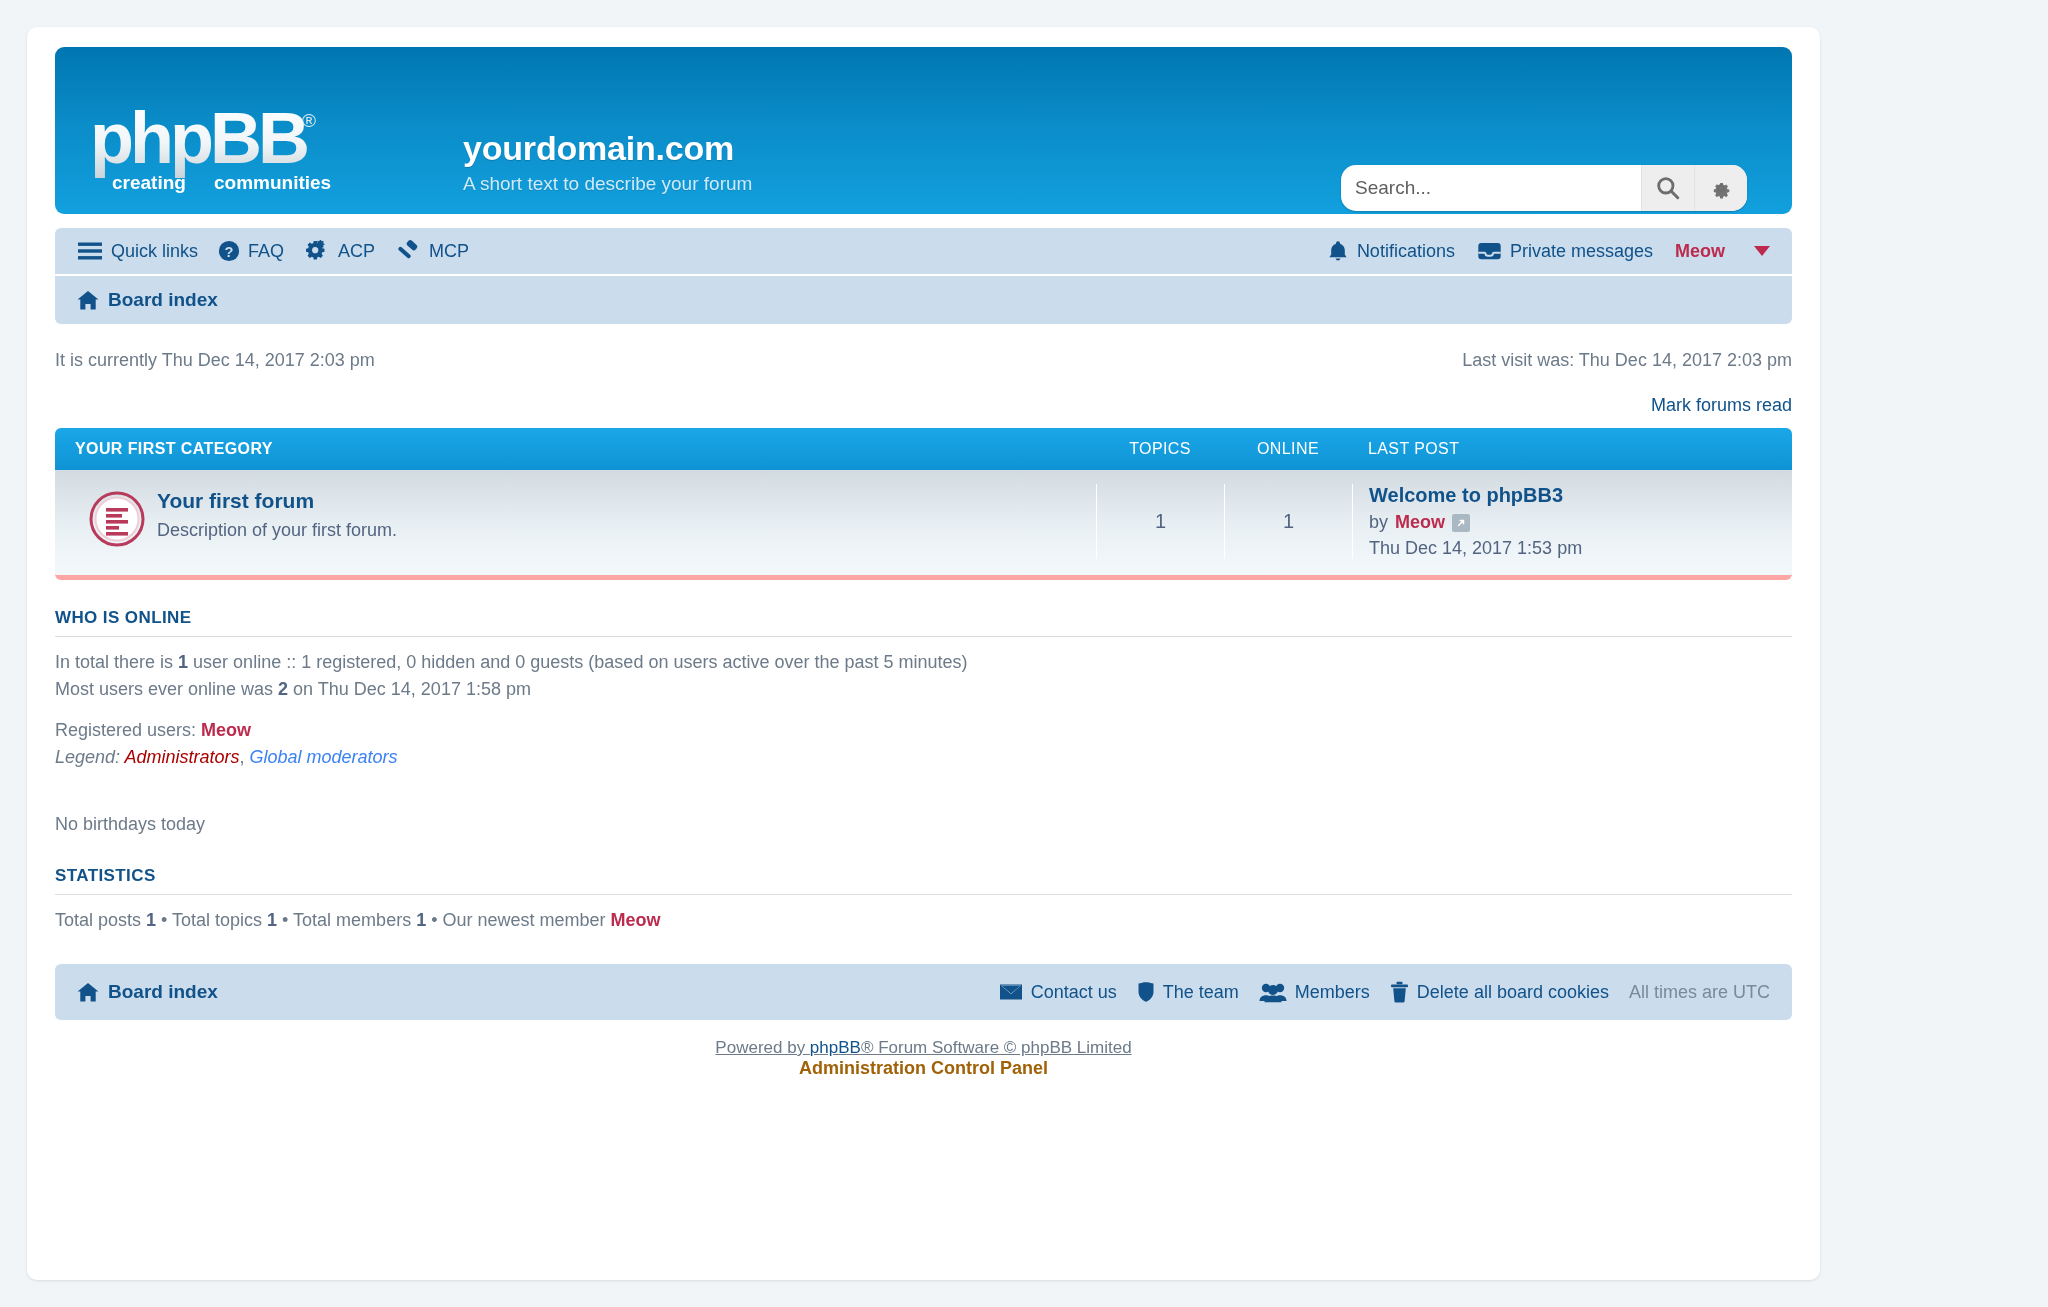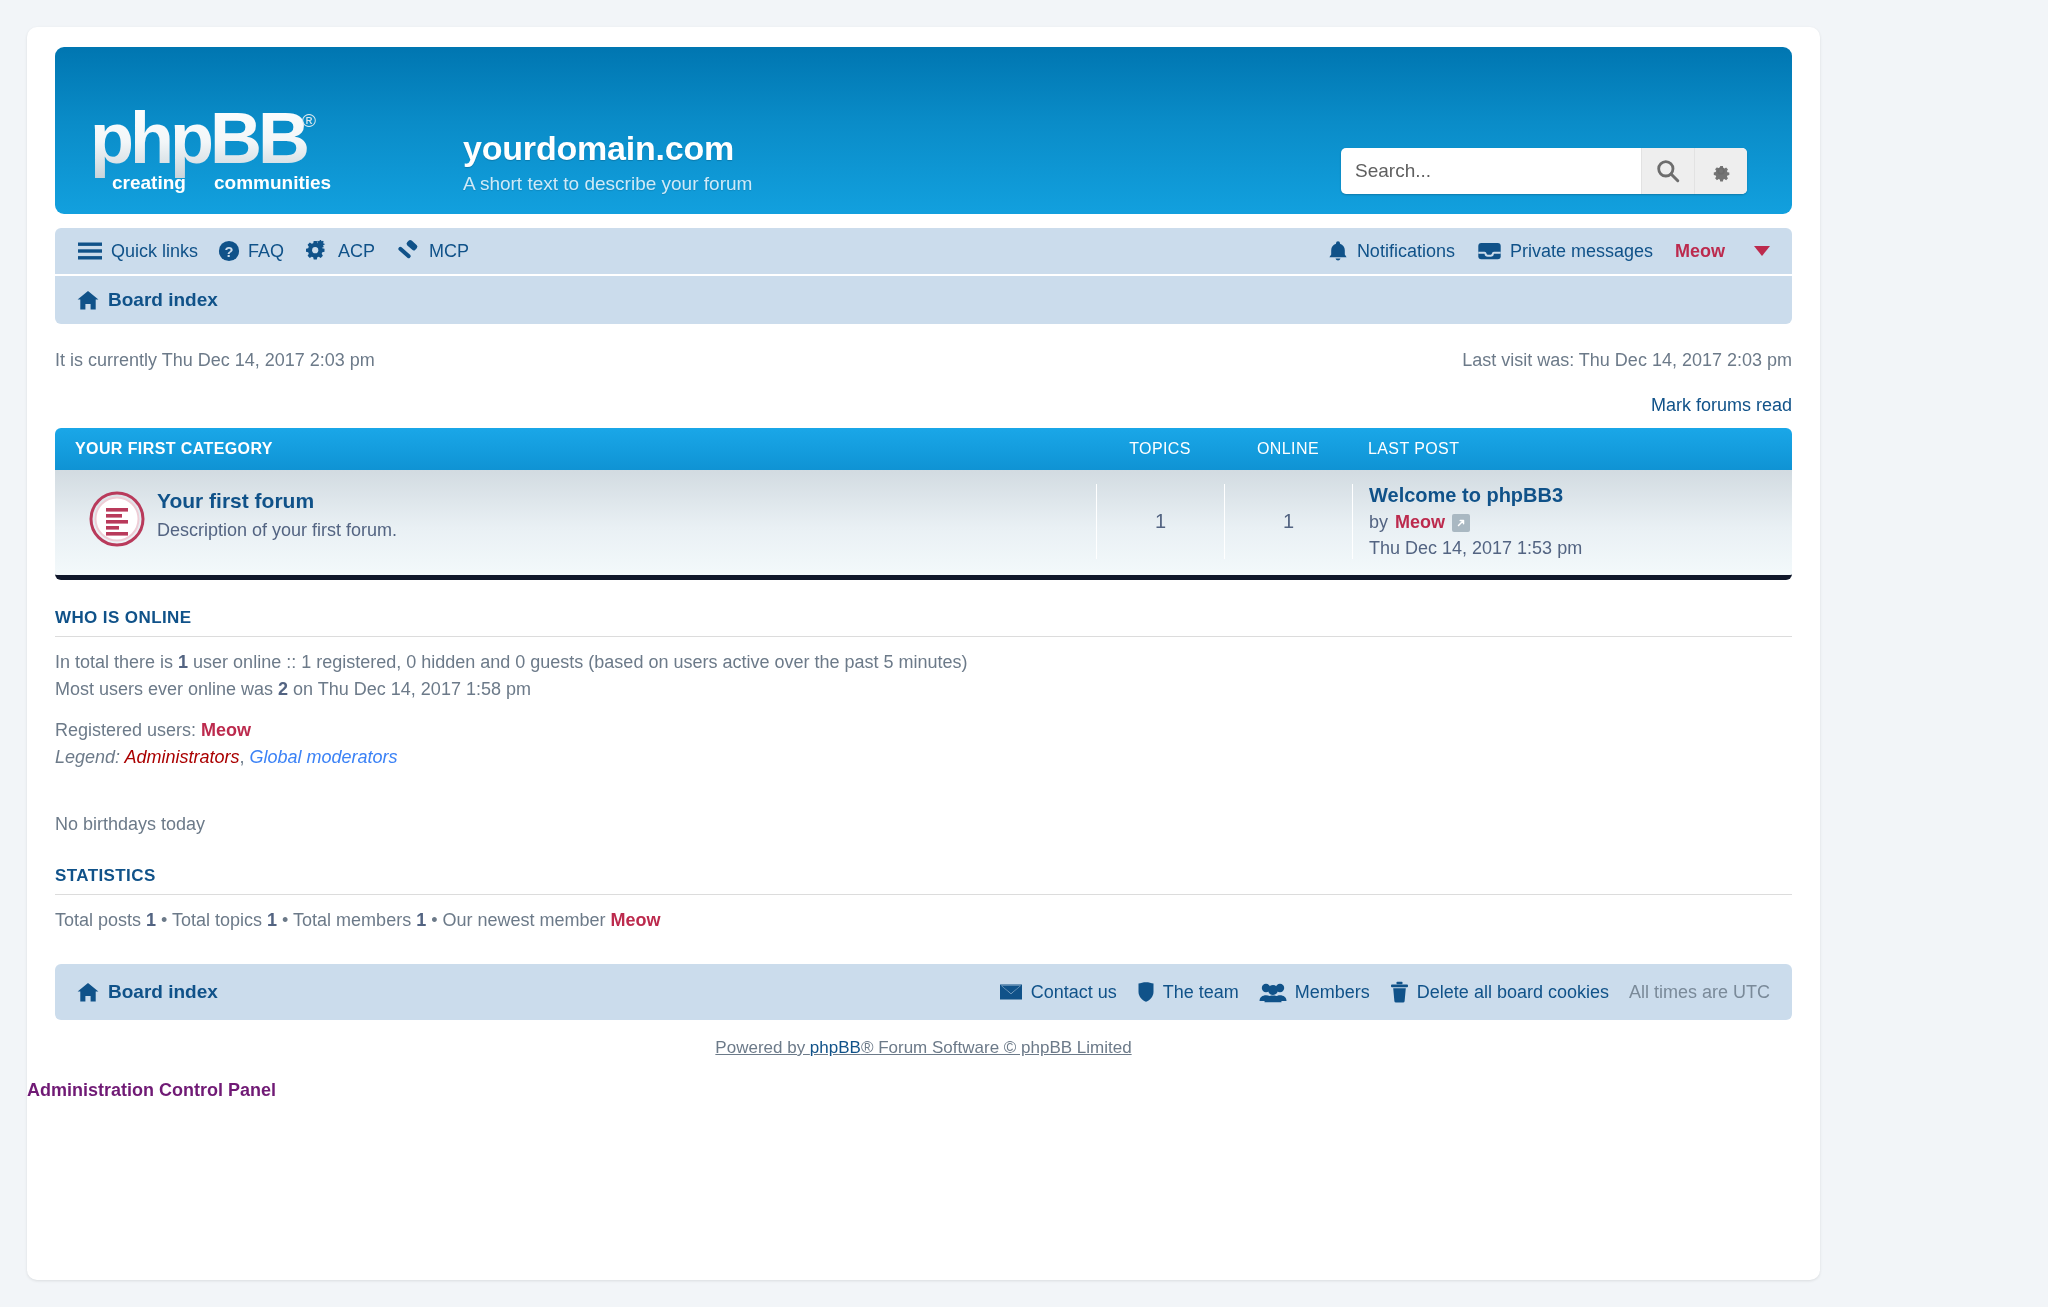--- a/index.html
+++ b/index.html
@@ -39,25 +39,25 @@
   .site-title {
     font-size:34px; font-weight:bold; color:#ffffff;
     letter-spacing:-0.2px; line-height:1.05;
     text-shadow:0 1px 1px rgba(0,0,0,.18);
   }
   .site-desc {
     font-size:19px; color:#cfeaf8; margin-top:6px;
     text-shadow:0 1px 1px rgba(0,0,0,.12);
   }
   .search-box {
-    position:absolute; right:45px; top:124px;
+    position:absolute; right:45px; top:141px;
     transform:translateY(-50%);
     display:flex; align-items:stretch;
     background:#ffffff;
-    border-radius:5px;
+    border-radius:15px;
     height:46px;
     overflow:hidden;
     box-shadow:0 1px 2px rgba(0,0,0,.22);
   }
   .search-input {
     border:0; outline:0;
     width:300px;
     padding:0 14px;
     font-size:19px;
     font-family:"Liberation Sans", sans-serif;
@@ -129,21 +129,21 @@
   }
   .markread {
     color:#105289; font-size:18px; cursor:pointer;
   }
 
   
   .forumbox {
     margin:12px 28px 0 28px;
     border-radius:6px;
     overflow:hidden;
-    border-bottom:5px solid #0f172a;
+    border-bottom:5px solid #fca5a5;
   }
   .cat-header {
     background:linear-gradient(to bottom,#1aa7e8 0%,#0f93d4 100%);
     display:flex; align-items:center;
     height:42px;
     padding:0 0 0 18px;
     color:#ffffff;
   }
   .cat-title {
     font-size:16px; font-weight:bold; letter-spacing:.4px;
@@ -229,23 +229,23 @@
   }
   .tz { color:#7a8a99; font-size:18px; }
 
   
   .copy {
     margin:18px 28px 0 28px;
     text-align:center;
     font-size:17px; color:#6c7a89;text-decoration:underline;
   }
   .acp-link {
-    display:block; margin-top:22px;
-    text-align:left;
-    font-size:18px; font-weight:bold; color:#701a75; cursor:pointer;
+    display:block; margin-top:0;
+    text-align:center;
+    font-size:18px; font-weight:bold; color:#a16207; cursor:pointer;
   }
   .ic svg, .footer-item svg { display:block; }
 </style>
 </head>
 <body>
 
 <div class="page-wrap">
 
   <div class="site-header">
 

